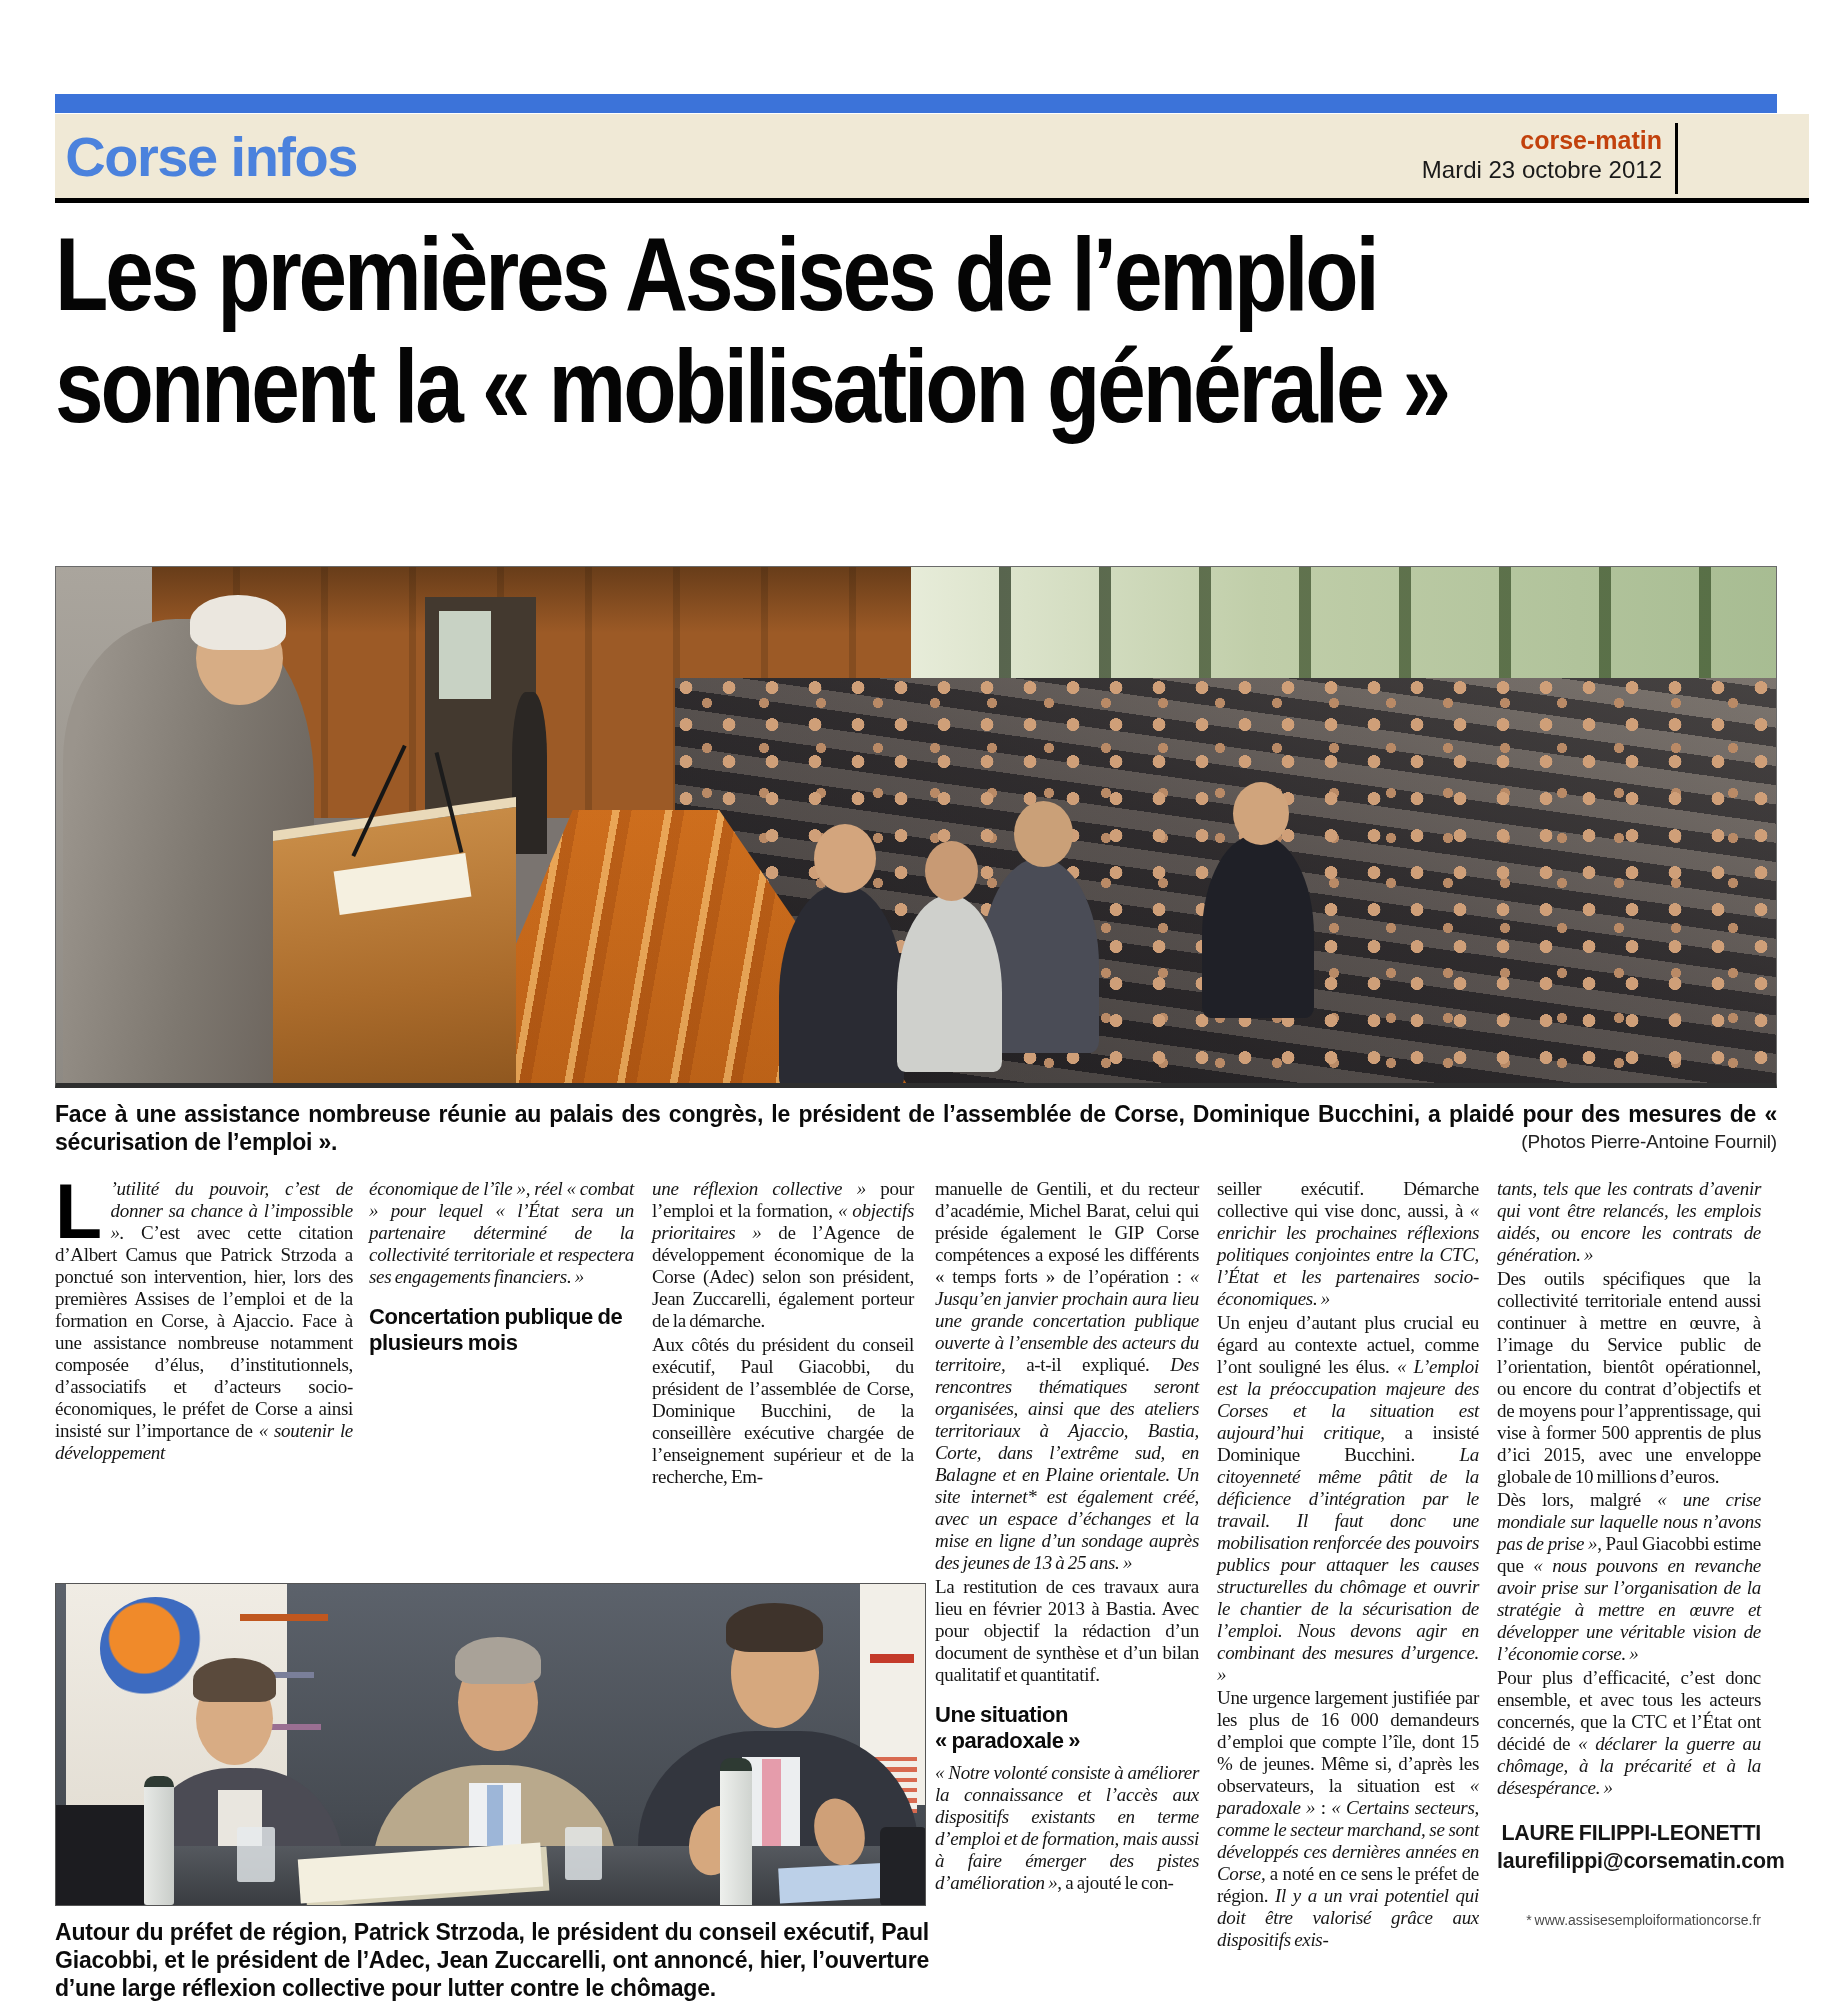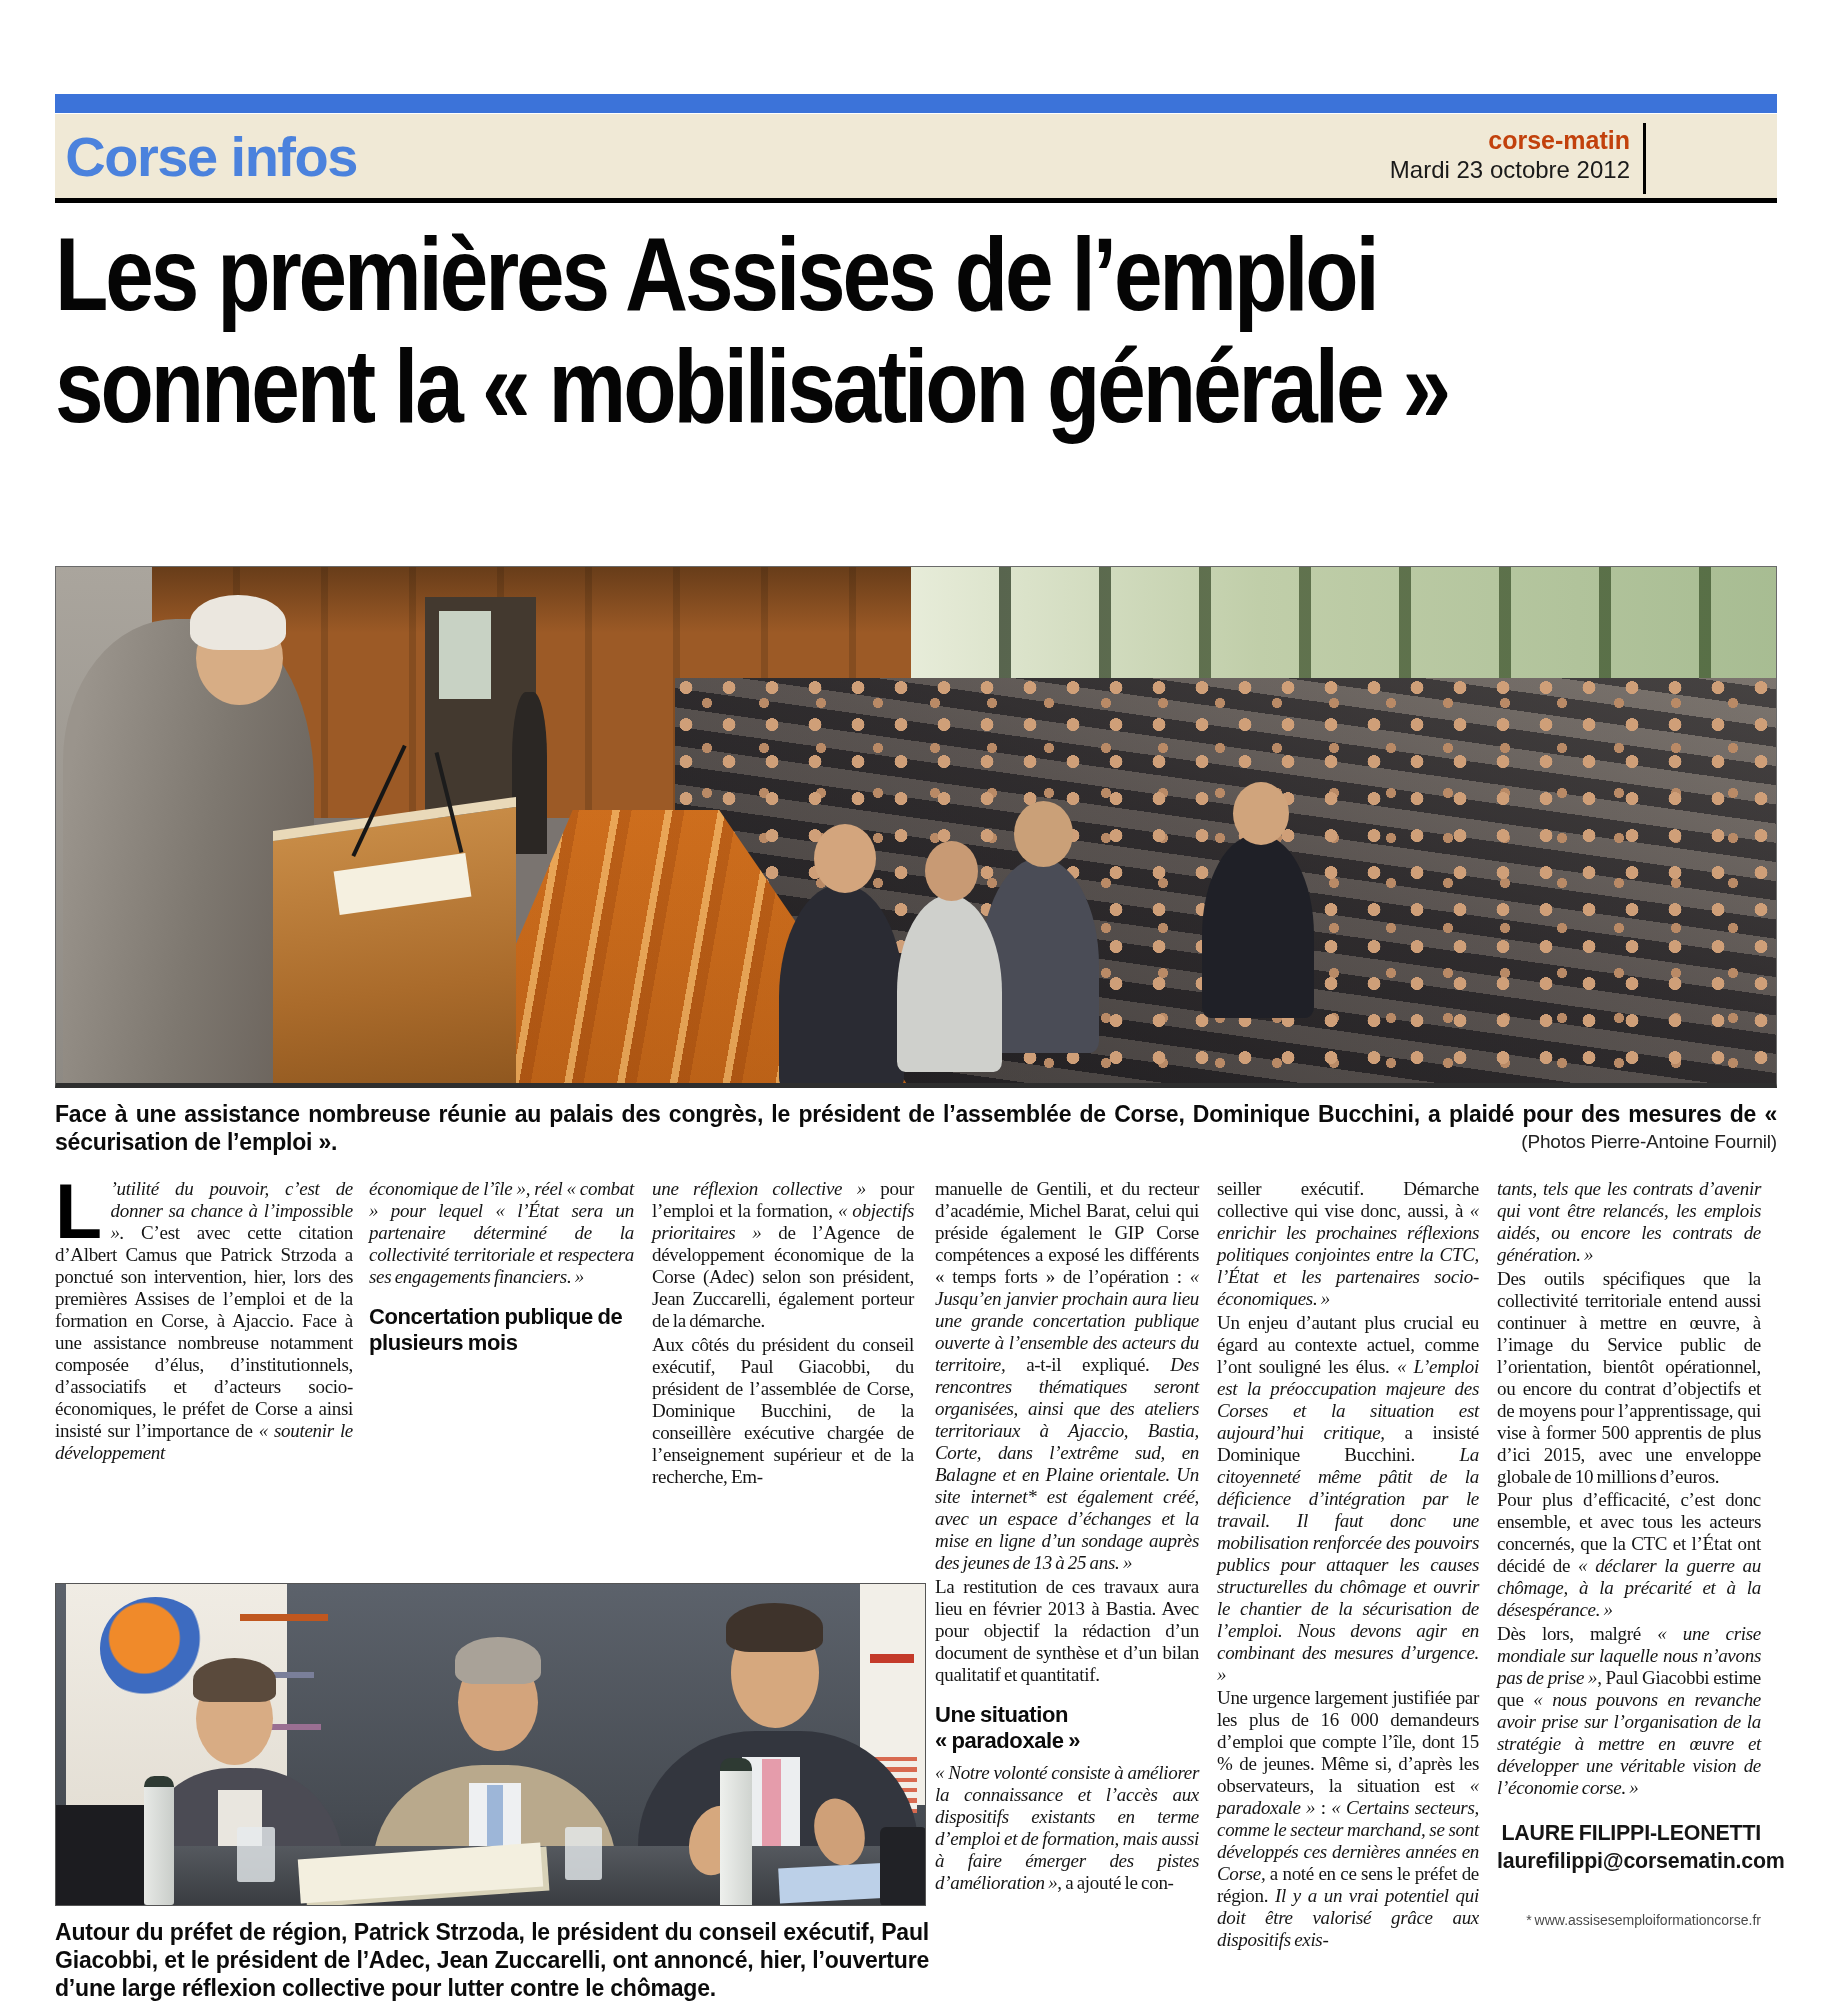--- a/index.html
+++ b/index.html
@@ -3,21 +3,21 @@
 <meta charset="utf-8">
 <style>
   html,body{margin:0;padding:0;background:#ffffff;}
   body{width:1822px;height:2015px;position:relative;overflow:hidden;
        font-family:"Liberation Serif",serif;color:#111;}
   #page{position:absolute;inset:0;}
   .abs{position:absolute;}
 
   
   #topbar{left:55px;top:94px;width:1722px;height:19px;background:#3c73d9;}
-  #band{left:55px;top:114px;width:1722px;height:84px;background:#f0e9d6;border-bottom:5.2px solid #000;}
+  #band{left:55px;top:114px;width:1722px;height:84px;background:#f0e9d6;border-bottom:5.2px solid #000;padding-left:32px;}
   #section-label{position:absolute;left:10.3px;top:10.3px;font-family:"Liberation Sans",sans-serif;
       font-weight:700;font-size:56px;letter-spacing:-1.5px;color:#4b82dd;}
   #masthead{position:absolute;right:147px;top:11.8px;text-align:right;font-family:"Liberation Sans",sans-serif;}
   #paper-name{font-weight:700;font-size:25px;color:#c2410c;line-height:29.5px;}
   #paper-date{font-weight:400;font-size:24px;color:#1a1a1a;line-height:29.5px;}
   #masthead-divider{position:absolute;right:131px;top:8.8px;width:2.9px;height:71px;background:#000;}
 
   
   #headline{left:55px;top:218px;width:1722px;height:243px;}
   #headline .inner{width:2064px;transform:scaleX(0.84);transform-origin:0 0;
@@ -221,22 +221,22 @@
 
   <div id="col5" class="bodycol">
     <p><span>seiller exécutif. Démarche collective qui vise donc, aussi, à </span><span class="it">« enrichir les prochaines réflexions politiques conjointes entre la CTC, l’État et les partenaires socio-économiques. »</span></p>
     <p><span>Un enjeu d’autant plus crucial eu égard au contexte actuel, comme l’ont souligné les élus. </span><span class="it">« L’emploi est la préoccupation majeure des Corses et la situation est aujourd’hui critique, </span><span>a insisté Dominique Bucchini. </span><span class="it">La citoyenneté même pâtit de la déficience d’intégration par le travail. Il faut donc une mobilisation renforcée des pouvoirs publics pour attaquer les causes structurelles du chômage et ouvrir le chantier de la sécurisation de l’emploi. Nous devons agir en combinant des mesures d’urgence. »</span></p>
     <p><span>Une urgence largement justifiée par les plus de 16 000 demandeurs d’emploi que compte l’île, dont 15 % de jeunes. Même si, d’après les observateurs, la situation est </span><span class="it">« paradoxale »</span><span> : </span><span class="it">« Certains secteurs, comme le secteur marchand, se sont développés ces dernières années en Corse, </span><span>a noté en ce sens le préfet de région. </span><span class="it">Il y a un vrai potentiel qui doit être valorisé grâce aux dispositifs exis-</span></p>
   </div>
 
   <div id="col6" class="bodycol">
     <p class="it">tants, tels que les contrats d’avenir qui vont être relancés, les emplois aidés, ou encore les contrats de génération. »</p>
     <p>Des outils spécifiques que la collectivité territoriale entend aussi continuer à mettre en œuvre, à l’image du Service public de l’orientation, bientôt opérationnel, ou encore du contrat d’objectifs et de moyens pour l’apprentissage, qui vise à former 500 apprentis de plus d’ici 2015, avec une enveloppe globale de 10 millions d’euros.</p>
+    <p><span>Dès lors, malgré </span><span class="it">« une crise mondiale sur laquelle nous n’avons pas de prise »</span><span>, Paul Giacobbi estime que </span><span class="it">« nous pouvons en revanche avoir prise sur l’organisation de la stratégie à mettre en œuvre et développer une véritable vision de l’économie corse. »</span></p>
     <p><span>Pour plus d’efficacité, c’est donc ensemble, et avec tous les acteurs concernés, que la CTC et l’État ont décidé de </span><span class="it">« déclarer la guerre au chômage, à la précarité et à la désespérance. »</span></p>
-    <p><span>Dès lors, malgré </span><span class="it">« une crise mondiale sur laquelle nous n’avons pas de prise »</span><span>, Paul Giacobbi estime que </span><span class="it">« nous pouvons en revanche avoir prise sur l’organisation de la stratégie à mettre en œuvre et développer une véritable vision de l’économie corse. »</span></p>
     <div id="byline-block">
       <div>LAURE FILIPPI-LEONETTI</div>
       <div>laurefilippi@corsematin.com</div>
     </div>
     <div id="footnote">* www.assisesemploiformationcorse.fr</div>
   </div>
 
   <figure id="photo2" class="abs">
     <div class="ph p2-banner-left"></div>
     <div class="ph p2-logo"></div>

